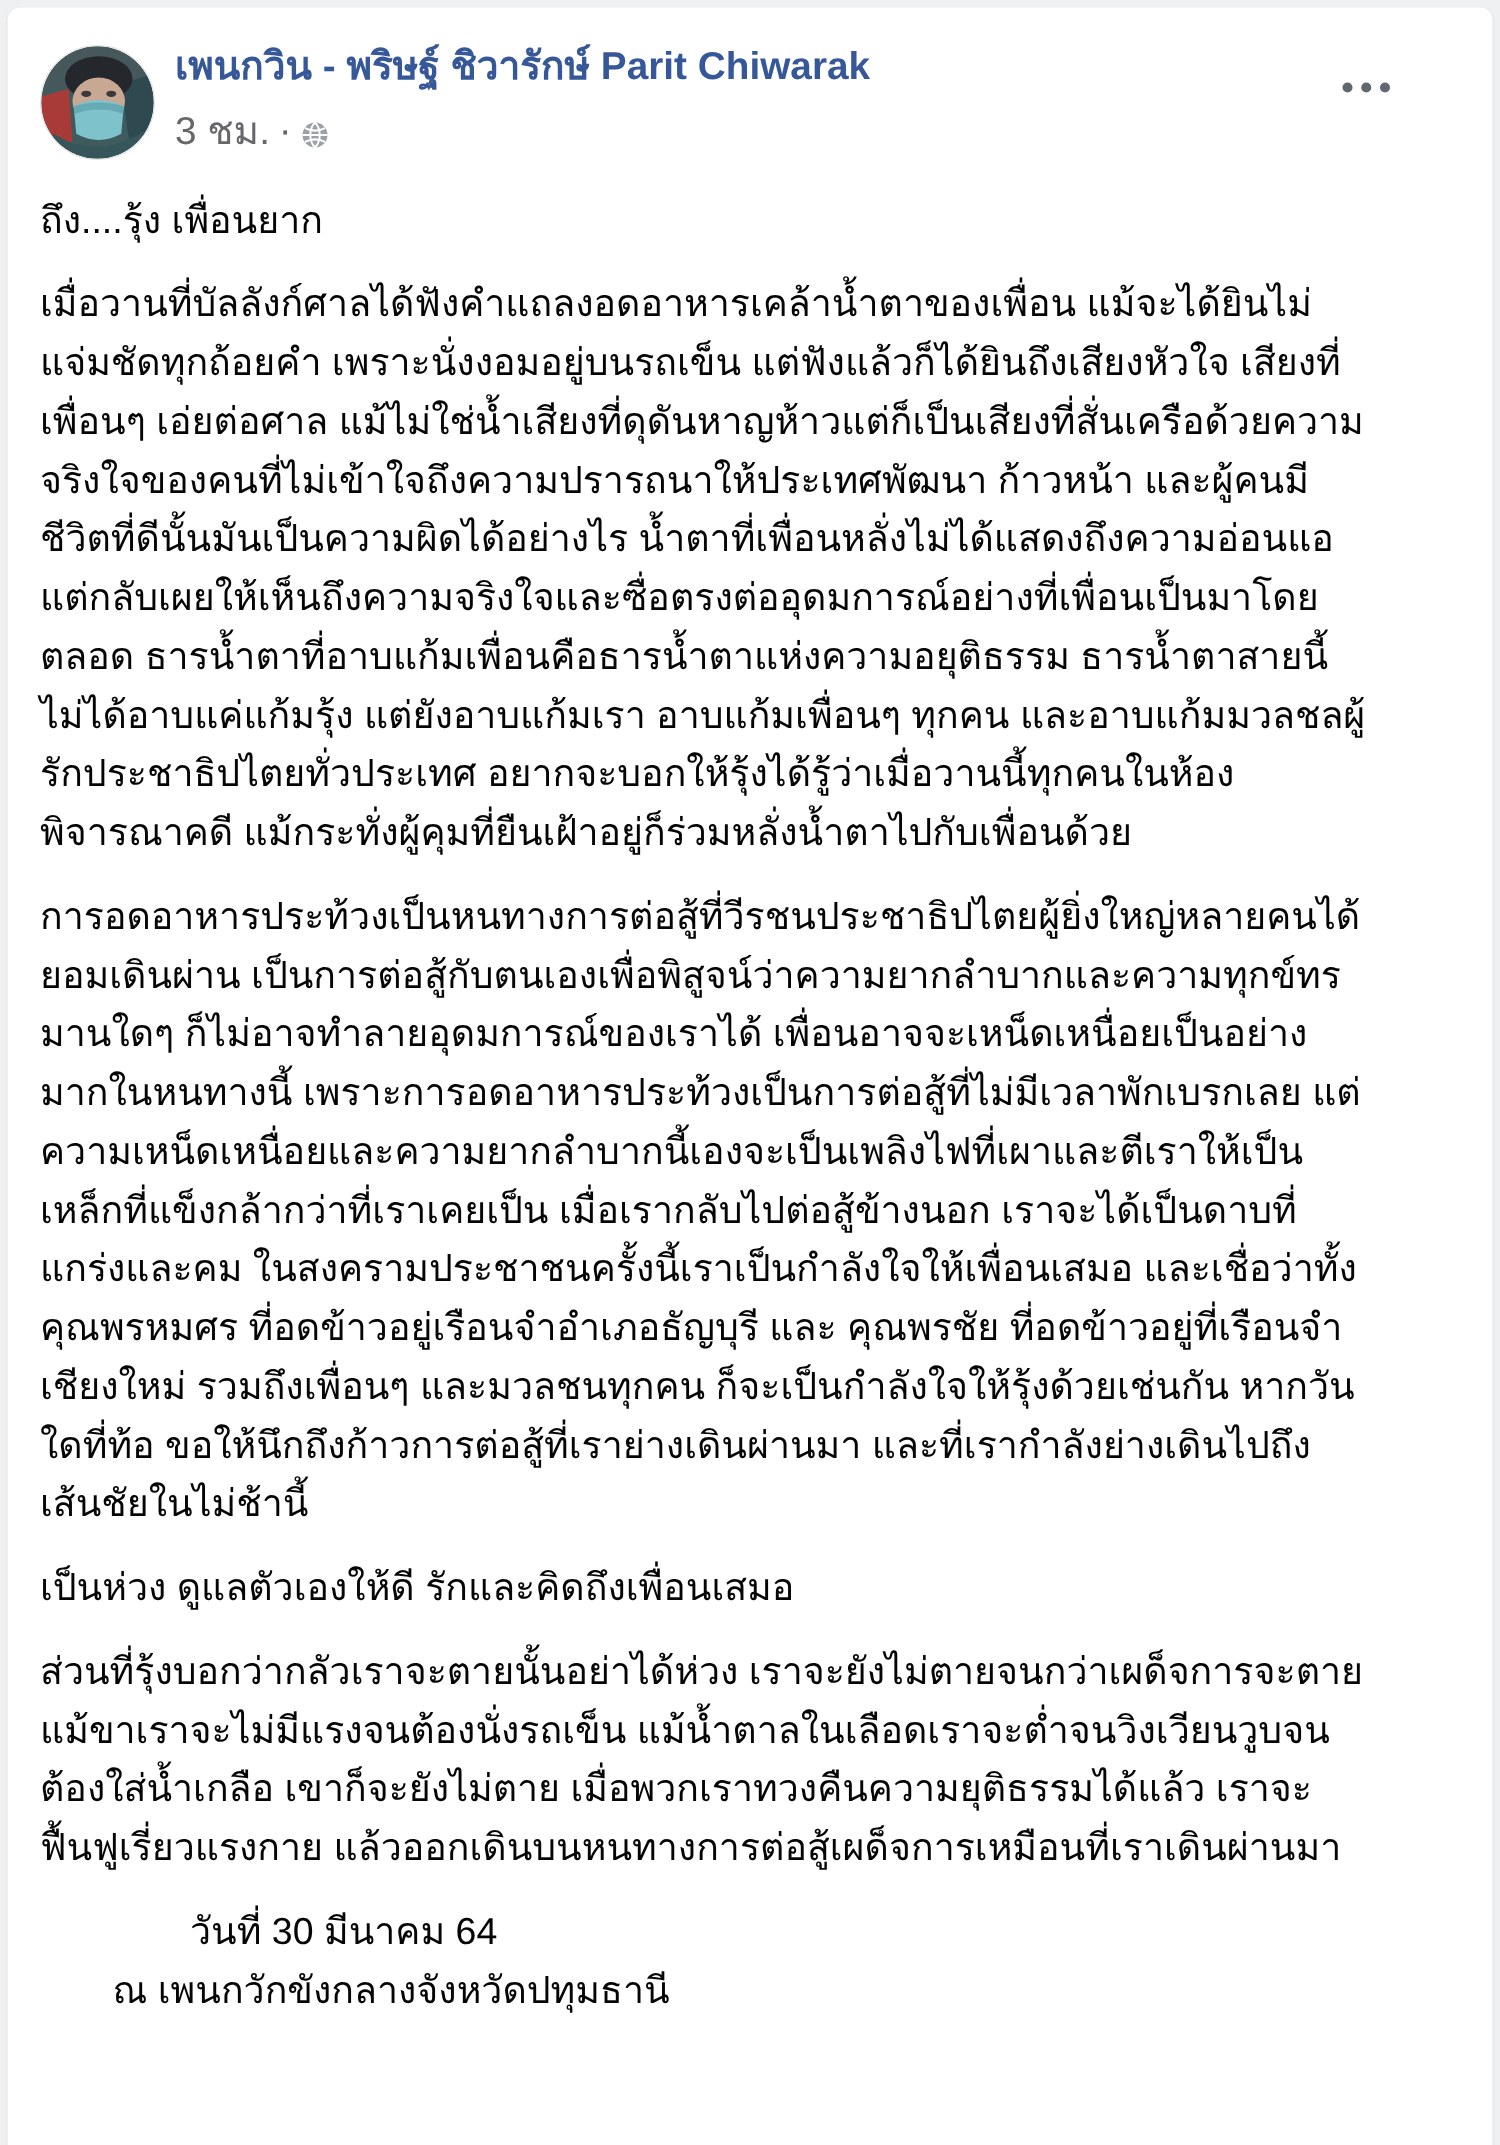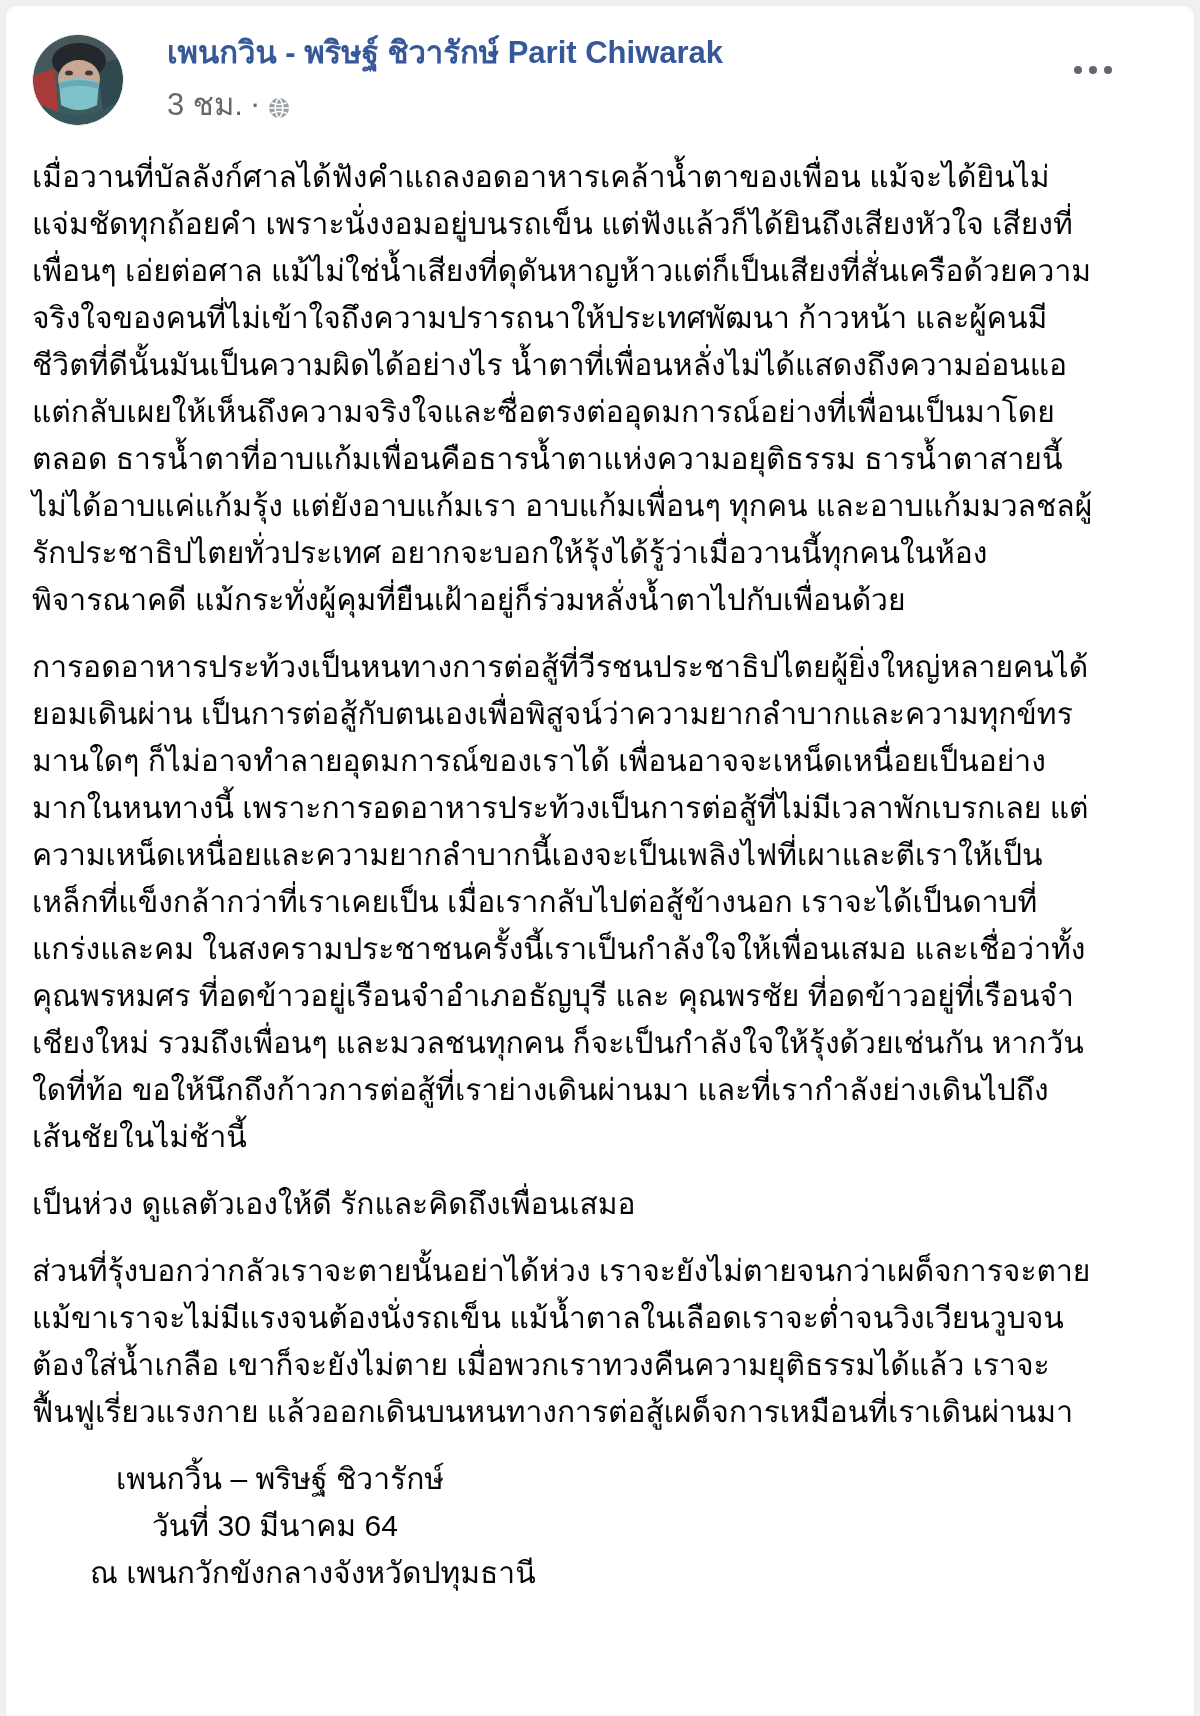--- a/index.html
+++ b/index.html
@@ -24,21 +24,21 @@
     box-shadow: 0 1px 2px rgba(0,0,0,.08);
   }
   
   .post-header {
     display: flex;
     align-items: flex-start;
     justify-content: space-between;
   }
   .header-left {
     display: flex;
-    gap: 27px;
+    align-items: center;
   }
   .avatar {
     width: 90px;
     height: 90px;
     border-radius: 50%;
     overflow: hidden;
     flex: 0 0 auto;
     border: 1px solid rgba(0,0,0,.1);
   }
   .header-text {
@@ -141,26 +141,26 @@
         </div>
       </div>
       <div class="menu-btn" title="">
         <span class="dot"></span>
         <span class="dot"></span>
         <span class="dot"></span>
       </div>
     </div>
 
     <div class="post-body">
+      <p>ถึง....รุ้ง เพื่อนยาก</p>
       <p>เมื่อวานที่บัลลังก์ศาลได้ฟังคำแถลงอดอาหารเคล้าน้ำตาของเพื่อน แม้จะได้ยินไม่แจ่มชัดทุกถ้อยคำ เพราะนั่งงอมอยู่บนรถเข็น แต่ฟังแล้วก็ได้ยินถึงเสียงหัวใจ เสียงที่เพื่อนๆ เอ่ยต่อศาล แม้ไม่ใช่น้ำเสียงที่ดุดันหาญห้าวแต่ก็เป็นเสียงที่สั่นเครือด้วยความจริงใจของคนที่ไม่เข้าใจถึงความปรารถนาให้ประเทศพัฒนา ก้าวหน้า และผู้คนมีชีวิตที่ดีนั้นมันเป็นความผิดได้อย่างไร น้ำตาที่เพื่อนหลั่งไม่ได้แสดงถึงความอ่อนแอ แต่กลับเผยให้เห็นถึงความจริงใจและซื่อตรงต่ออุดมการณ์อย่างที่เพื่อนเป็นมาโดยตลอด ธารน้ำตาที่อาบแก้มเพื่อนคือธารน้ำตาแห่งความอยุติธรรม ธารน้ำตาสายนี้ไม่ได้อาบแค่แก้มรุ้ง แต่ยังอาบแก้มเรา อาบแก้มเพื่อนๆ ทุกคน และอาบแก้มมวลชลผู้รักประชาธิปไตยทั่วประเทศ อยากจะบอกให้รุ้งได้รู้ว่าเมื่อวานนี้ทุกคนในห้องพิจารณาคดี แม้กระทั่งผู้คุมที่ยืนเฝ้าอยู่ก็ร่วมหลั่งน้ำตาไปกับเพื่อนด้วย</p>
       <p>การอดอาหารประท้วงเป็นหนทางการต่อสู้ที่วีรชนประชาธิปไตยผู้ยิ่งใหญ่หลายคนได้ยอมเดินผ่าน เป็นการต่อสู้กับตนเองเพื่อพิสูจน์ว่าความยากลำบากและความทุกข์ทรมานใดๆ ก็ไม่อาจทำลายอุดมการณ์ของเราได้ เพื่อนอาจจะเหน็ดเหนื่อยเป็นอย่างมากในหนทางนี้ เพราะการอดอาหารประท้วงเป็นการต่อสู้ที่ไม่มีเวลาพักเบรกเลย แต่ความเหน็ดเหนื่อยและความยากลำบากนี้เองจะเป็นเพลิงไฟที่เผาและตีเราให้เป็นเหล็กที่แข็งกล้ากว่าที่เราเคยเป็น เมื่อเรากลับไปต่อสู้ข้างนอก เราจะได้เป็นดาบที่แกร่งและคม ในสงครามประชาชนครั้งนี้เราเป็นกำลังใจให้เพื่อนเสมอ และเชื่อว่าทั้ง คุณพรหมศร ที่อดข้าวอยู่เรือนจำอำเภอธัญบุรี และ คุณพรชัย ที่อดข้าวอยู่ที่เรือนจำเชียงใหม่ รวมถึงเพื่อนๆ และมวลชนทุกคน ก็จะเป็นกำลังใจให้รุ้งด้วยเช่นกัน หากวันใดที่ท้อ ขอให้นึกถึงก้าวการต่อสู้ที่เราย่างเดินผ่านมา และที่เรากำลังย่างเดินไปถึงเส้นชัยในไม่ช้านี้</p>
       <p>เป็นห่วง ดูแลตัวเองให้ดี รักและคิดถึงเพื่อนเสมอ</p>
       <p>ส่วนที่รุ้งบอกว่ากลัวเราจะตายนั้นอย่าได้ห่วง เราจะยังไม่ตายจนกว่าเผด็จการจะตาย แม้ขาเราจะไม่มีแรงจนต้องนั่งรถเข็น แม้น้ำตาลในเลือดเราจะต่ำจนวิงเวียนวูบจนต้องใส่น้ำเกลือ เขาก็จะยังไม่ตาย เมื่อพวกเราทวงคืนความยุติธรรมได้แล้ว เราจะฟื้นฟูเรี่ยวแรงกาย แล้วออกเดินบนหนทางการต่อสู้เผด็จการเหมือนที่เราเดินผ่านมา</p>
 
       <div class="signature">
-        <span class="sig-line sig-1">เพนกวิ้น – พริษฐ์ ชิวารักษ์</span>
         <span class="sig-line sig-2">วันที่ 30 มีนาคม 64</span>
         <span class="sig-line sig-3">ณ เพนกวักขังกลางจังหวัดปทุมธานี</span>
       </div>
     </div>
 
   </div>
 </div>
 
 </body></html>

